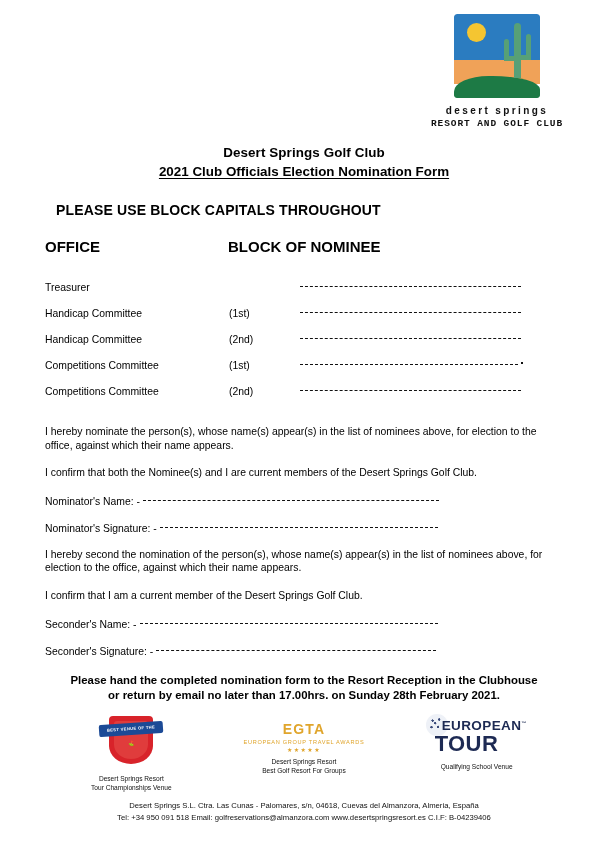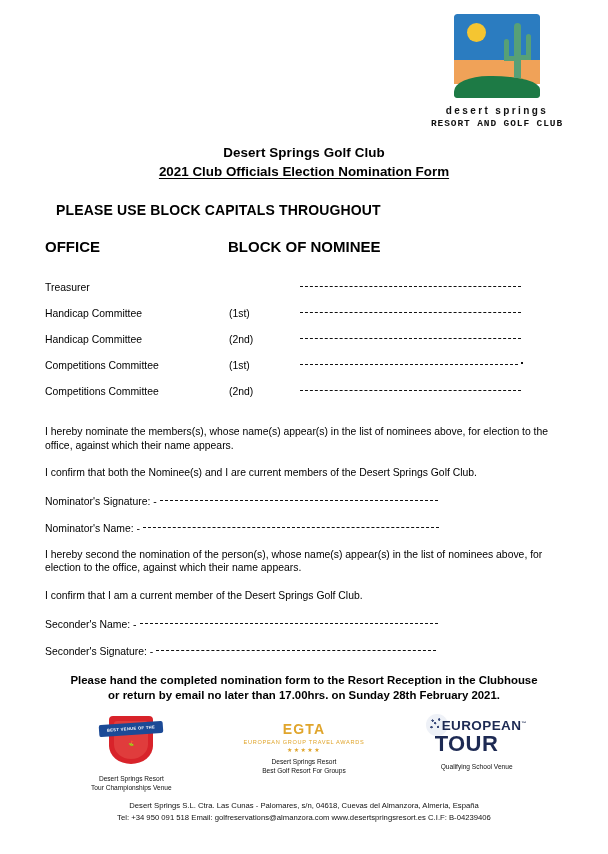--- a/index.html
+++ b/index.html
@@ -443,35 +443,35 @@
       <div class="office-row">
         <div class="office-name">Competitions Committee</div>
         <div class="office-ord">(2nd)</div>
         <div class="office-line">
           <span class="dashline dash-221"></span>
         </div>
       </div>
 
     </div>
 
-    <div class="para">I hereby nominate the members(s), whose name(s) appear(s) in the list of nominees above, for election to the office, against which their name appears.</div>
+    <div class="para">I hereby nominate the person(s), whose name(s) appear(s) in the list of nominees above, for election to the office, against which their name appears.</div>
 
     <div class="para">I confirm that both the Nominee(s) and I are current members of the Desert Springs Golf Club.</div>
+
+    <div class="fill-row">
+      <span class="flabel">Nominator's Name: -</span>
+      <span class="fline">
+        <span class="dashline" style="width:296px;"></span>
+      </span>
+    </div>
 
     <div class="fill-row">
       <span class="flabel">Nominator's Signature: -</span>
       <span class="fline">
         <span class="dashline" style="width:278px;"></span>
-      </span>
-    </div>
-
-    <div class="fill-row">
-      <span class="flabel">Nominator's Name: -</span>
-      <span class="fline">
-        <span class="dashline" style="width:296px;"></span>
       </span>
     </div>
 
     <div class="para">I hereby second the nomination of the person(s), whose name(s) appear(s) in the list of nominees above, for election to the office, against which their name appears.</div>
 
     <div class="para">I confirm that I am a current member of the Desert Springs Golf Club.</div>
 
     <div class="fill-row">
       <span class="flabel">Seconder's Name: -</span>
       <span class="fline">

